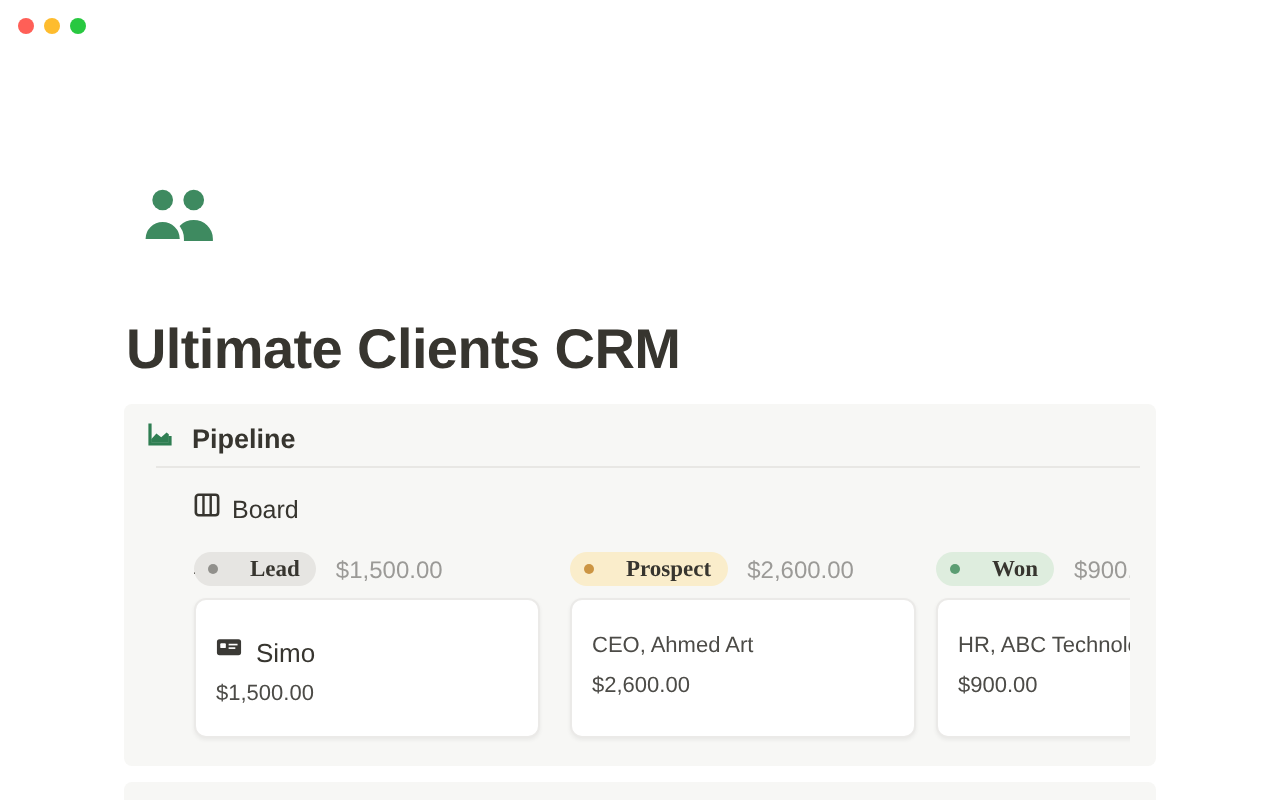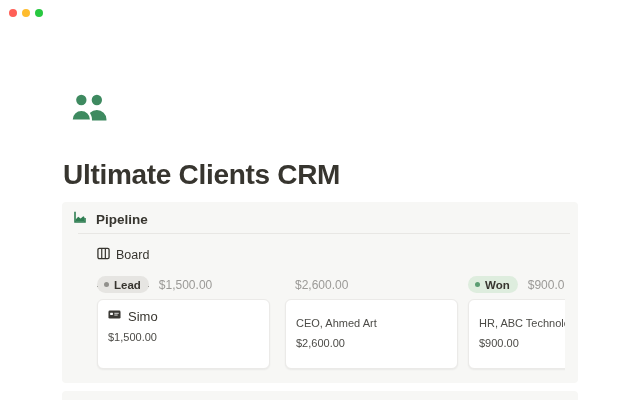--- a/index.html
+++ b/index.html
@@ -26,36 +26,36 @@
   .p-divider{position:absolute;left:16px;top:31px;width:492px;height:1px;background:#e8e7e4;}
 
   .tab{position:absolute;left:35px;top:44px;display:inline-flex;align-items:center;gap:6px;
        padding-bottom:22px;border-bottom:1.5px solid #37352f;cursor:pointer;}
   .tab-label{font-size:12.5px;font-weight:500;color:#37352f;}
 
   .board{position:absolute;left:0;top:74px;width:503px;height:107px;overflow:hidden;}
   .col{position:absolute;top:0;width:173px;}
   .col1{left:35px;}.col2{left:223px;}.col3{left:406px;}
   .col-head{display:flex;align-items:center;height:17px;margin-bottom:6px;}
-  .pill{display:inline-flex;align-items:center;gap:5px;height:17px;padding:0 8px 0 7px;
-        border-radius:9px;}
+  .pill{display:inline-flex;align-items:center;gap:16px;height:17px;padding:0 8px 0 7px;
+        border-radius:9px;font-family:Liberation Serif, serif;}
   .pill-gray{background:#e6e5e2;}
   .pill-yellow{background:#faedcb;}
   .pill-green{background:#deedde;}
   .dot{width:5px;height:5px;border-radius:50%;}
   .dot-gray{background:#91908c;}
   .dot-yellow{background:#cc9543;}
   .dot-green{background:#5b9d72;}
   .pill-label{font-size:11.5px;font-weight:700;color:#37352f;}
   .col-total{font-size:12px;color:#9b9a97;margin-left:10px;}
 
   .card{box-sizing:border-box;width:173px;height:70px;background:#ffffff;border-radius:6px;
         border:1px solid #ebeae8;box-shadow:0 1px 2px rgba(15,15,15,0.06);
         padding:9px 10px;cursor:pointer;}
-  .card-title-row{display:flex;align-items:center;gap:7px;height:14px;}
+  .card-title-row{display:flex;align-items:center;gap:7px;height:14px;margin-top:10px;}
   .card-name{font-size:13px;font-weight:500;color:#37352f;}
   .card-sub{margin-top:8px;font-size:11px;color:#4c4b47;white-space:nowrap;}
   .card-amount{margin-top:8px;font-size:11px;color:#4c4b47;}
 
   
   .next-section{position:absolute;left:62px;top:391px;width:516px;height:14px;
                 background:#f7f7f5;border-radius:4px 4px 0 0;}
 </style>
 </head>
 <body>
@@ -125,20 +125,24 @@
               </svg>
             </span>
             <span class="card-name">Simo</span>
           </div>
           <div class="card-amount">$1,500.00</div>
         </div>
       </div>
 
       <div class="col col2">
         <div class="col-head">
+          <span class="pill pill-yellow">
+            <span class="dot dot-yellow"></span>
+            <span class="pill-label">Prospect</span>
+          </span>
           <span class="col-total">$2,600.00</span>
         </div>
         <div class="card">
           <div class="card-sub">CEO, Ahmed Art</div>
           <div class="card-amount">$2,600.00</div>
         </div>
       </div>
 
       <div class="col col3">
         <div class="col-head">

